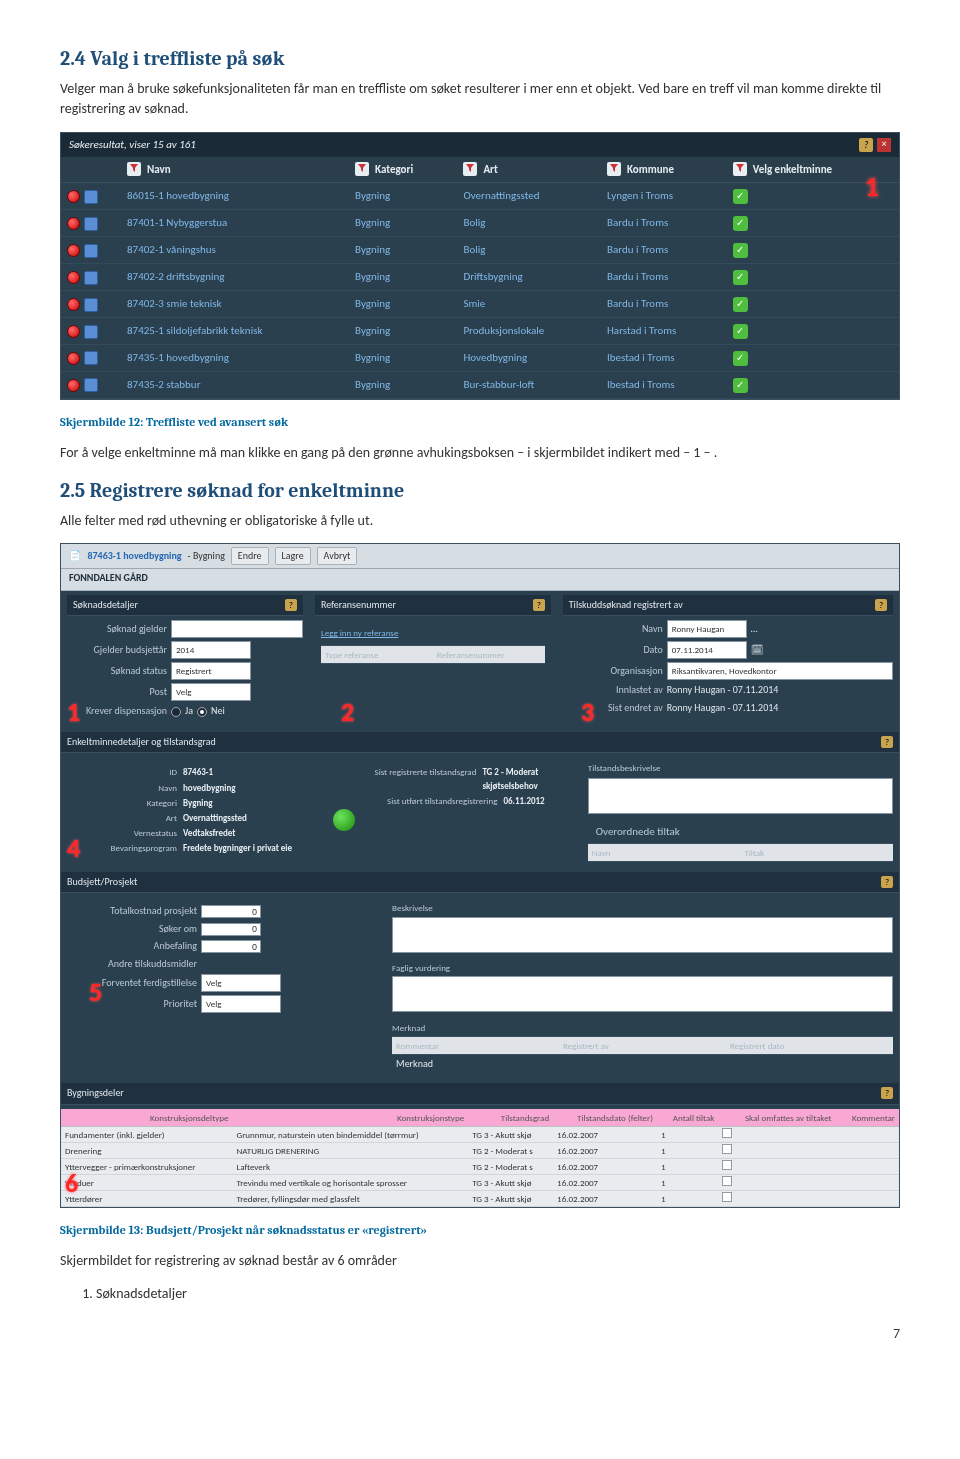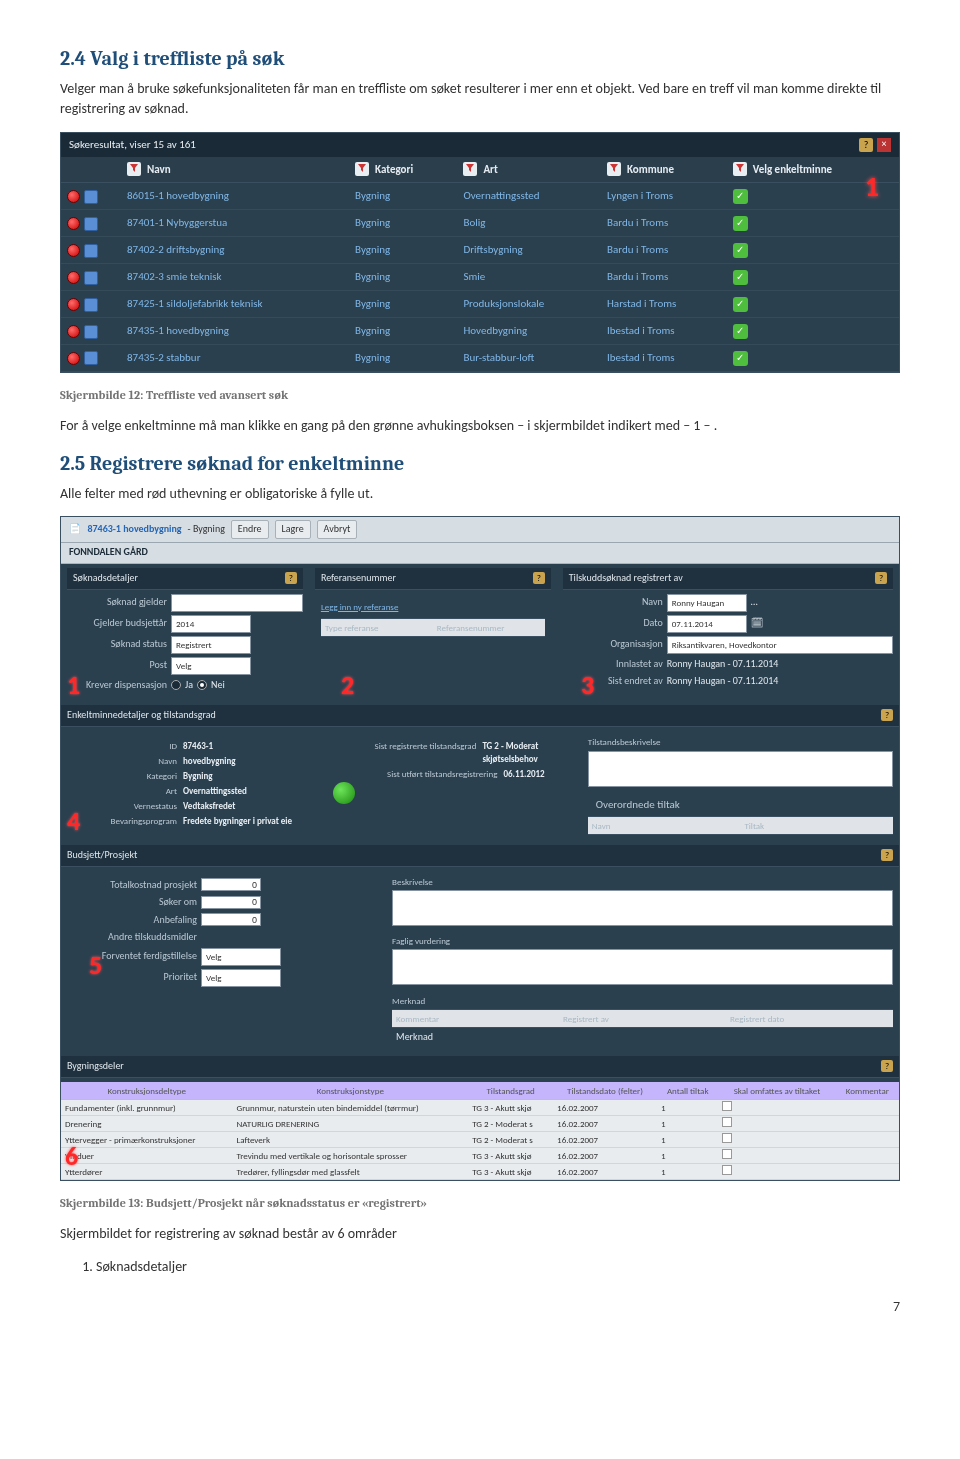--- a/index.html
+++ b/index.html
@@ -1,20 +1,20 @@
 <!DOCTYPE html>
 <html><head>
 <meta charset="utf-8">
 <style>
   * { box-sizing: border-box; margin: 0; padding: 0; }
   body { font-family: Calibri, Arial, sans-serif; background: #fff; width: 960px; margin: 0 auto; padding: 40px 60px; color: #333; font-size: 14px; line-height: 1.45; }
   h2 { font-family: Cambria, Georgia, serif; color: #1F4E79; font-size: 20px; margin: 4px 0 6px; font-weight: bold; }
   p { margin: 6px 0 12px; }
   .panel { background: #2b404f; border: 1px solid #3a4f5f; margin: 8px 0 14px; position: relative; overflow: hidden; }
-  .panel-header { background: #1a2a36; color: #eaeff3; font-size: 11px; padding: 4px 8px; display: flex; align-items: center; justify-content: space-between; }
+  .panel-header { background: #1a2a36; color: #eaeff3; font-size: 11px; padding: 4px 8px; display: flex; align-items: center; justify-content: space-between; font-style: italic; }
   .panel-header .help { width: 14px; height: 14px; background: #c9a34d; border-radius: 2px; color: #000; text-align: center; line-height: 14px; font-size: 10px; margin-left: 4px; }
   .close-x { width: 14px; height: 14px; background: #b33; color: #fff; text-align: center; line-height: 12px; font-size: 10px; }
   table.treff { width: 100%; border-collapse: collapse; font-size: 11px; color: #e6ecf1; }
   table.treff th { background: #2b3e4c; text-align: left; padding: 5px 6px; font-weight: bold; border-bottom: 1px solid #3a4f5f; }
   table.treff th .filter { display: inline-block; width: 14px; height: 14px; background: #e9eef2; border-radius: 2px; margin-right: 6px; text-align: center; }
   table.treff th .filter svg { width: 10px; height: 10px; }
   table.treff td { padding: 5px 6px; border-bottom: 1px solid #364b5a; }
   table.treff td.blue { color: #7fb6e6; }
   .r-dot { display: inline-block; width: 13px; height: 13px; border-radius: 50%; background: radial-gradient(circle at 35% 35%, #ff6b6b, #c00); border: 1px solid #600; vertical-align: middle; }
   .card { display: inline-block; width: 14px; height: 14px; background: #5a8fd6; border: 1px solid #3060a0; border-radius: 2px; vertical-align: middle; margin-left: 4px; }
@@ -41,27 +41,27 @@
   .app .link-btn { color: #7fb6e6; text-decoration: underline; font-size: 9px; }
   .app .g-circle { width: 22px; height: 22px; border-radius: 50%; background: radial-gradient(circle at 35% 35%, #6de45a, #1a8a0e); display: inline-block; vertical-align: middle; margin-left: 6px; }
   .app .static { padding: 6px 0 0 6px; }
   .app .static .row { display: flex; margin: 2px 0; font-size: 9px; }
   .app .static .row .lbl { width: 110px; text-align: right; color: #bac8d2; }
   .app .static .row .val { padding-left: 6px; font-weight: bold; color: #e6ecf1; }
   .app .hl-head { display: flex; border-top: 1px solid #3a4f5f; border-bottom: 1px solid #3a4f5f; background: #263948; font-size: 9px; }
   .app .hl-head > div { flex: 1; padding: 2px 4px; color: #a9b8c3; }
   .app textarea { background: #fff; border: 1px solid #8694a1; color: #333; font-size: 9px; resize: none; width: 100%; height: 36px; }
   .app .byg-table { width: 100%; background: #e9ecef; border-collapse: collapse; color: #333; font-size: 9px; }
-  .app .byg-table th { background: #c4b5fd; text-align: center; padding: 2px 4px; border-bottom: 1px solid #b9c1c8; font-weight: normal; color: #555; }
+  .app .byg-table th { background: #f9a8d4; text-align: right; padding: 2px 4px; border-bottom: 1px solid #b9c1c8; font-weight: normal; color: #555; }
   .app .byg-table td { padding: 1px 4px; border-bottom: 1px solid #d0d6db; }
   .app .chk { width: 10px; height: 10px; border: 1px solid #999; display: inline-block; background: #fff; }
   .app .anno2 { position: absolute; font-size: 26px; color: #ff2828; font-weight: bold; text-shadow: 0 0 3px #ff5050; }
   .app input.num { width: 60px; height: 13px; font-size: 9px; text-align: right; background: #fff; border: 1px solid #8694a1; color: #333; padding: 0 3px; }
 
-  .caption { color: #737373; font-family: Cambria, Georgia, serif; font-size: 12px; font-weight: bold; margin: 8px 0 12px; }
+  .caption { color: #0369a1; font-family: Cambria, Georgia, serif; font-size: 12px; font-weight: bold; margin: 8px 0 12px; }
   ol { margin-left: 36px; }
   .pagenum { text-align: right; margin-top: 20px; font-size: 14px; }
 </style>
 </head>
 <body>
 
 <h2>2.4   Valg i treffliste på søk</h2>
 <p>Velger man å bruke søkefunksjonaliteten får man en treffliste om søket resulterer i mer enn et objekt. Ved bare en treff vil man komme direkte til registrering av søknad.</p>
 
 <div class="panel">
@@ -105,20 +105,28 @@
         <tr>
           <td><span class="r-dot"></span><span class="card"></span></td>
           <td class="blue">87401-1 Nybyggerstua</td>
           <td class="blue">Bygning</td>
           <td class="blue">Bolig</td>
           <td class="blue">Bardu i Troms</td>
           <td><span class="g-check">✓</span></td>
         </tr>
         <tr>
           <td><span class="r-dot"></span><span class="card"></span></td>
+          <td class="blue">87402-1 våningshus</td>
+          <td class="blue">Bygning</td>
+          <td class="blue">Bolig</td>
+          <td class="blue">Bardu i Troms</td>
+          <td><span class="g-check">✓</span></td>
+        </tr>
+        <tr>
+          <td><span class="r-dot"></span><span class="card"></span></td>
           <td class="blue">87402-2 driftsbygning</td>
           <td class="blue">Bygning</td>
           <td class="blue">Driftsbygning</td>
           <td class="blue">Bardu i Troms</td>
           <td><span class="g-check">✓</span></td>
         </tr>
         <tr>
           <td><span class="r-dot"></span><span class="card"></span></td>
           <td class="blue">87402-3 smie teknisk</td>
           <td class="blue">Bygning</td>
@@ -354,21 +362,21 @@
           <th>Konstruksjonstype</th>
           <th>Tilstandsgrad</th>
           <th>Tilstandsdato (felter)</th>
           <th>Antall tiltak</th>
           <th>Skal omfattes av tiltaket</th>
           <th>Kommentar</th>
         </tr>
       </thead>
     <tbody id="byg-body">
         <tr>
-          <td>Fundamenter (inkl. grunnmur)</td>
+          <td>Fundamenter (inkl. gjelder)</td>
           <td>Grunnmur, naturstein uten bindemiddel (tørrmur)</td>
           <td>TG 3 - Akutt skjø</td>
           <td>16.02.2007</td>
           <td>1</td>
           <td><span class="chk"></span></td>
           <td></td>
         </tr>
         <tr>
           <td>Drenering</td>
           <td>NATURLIG DRENERING</td>

